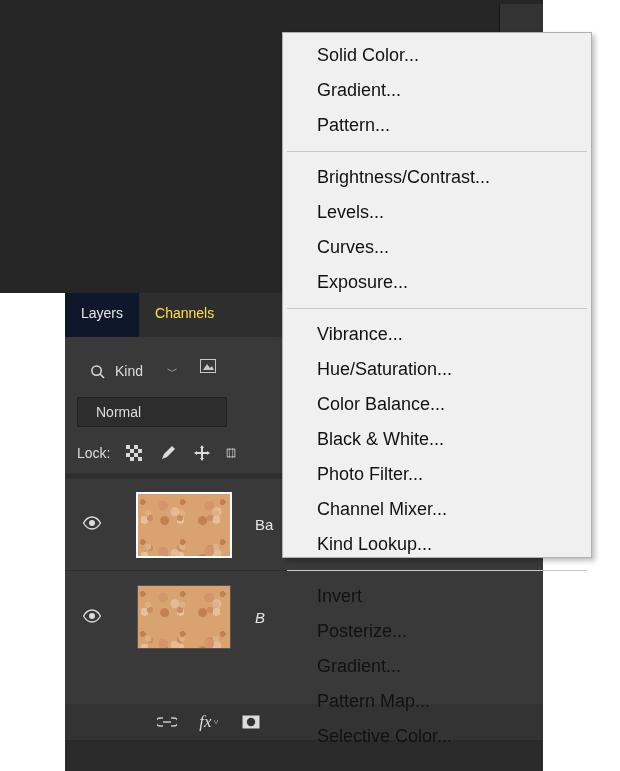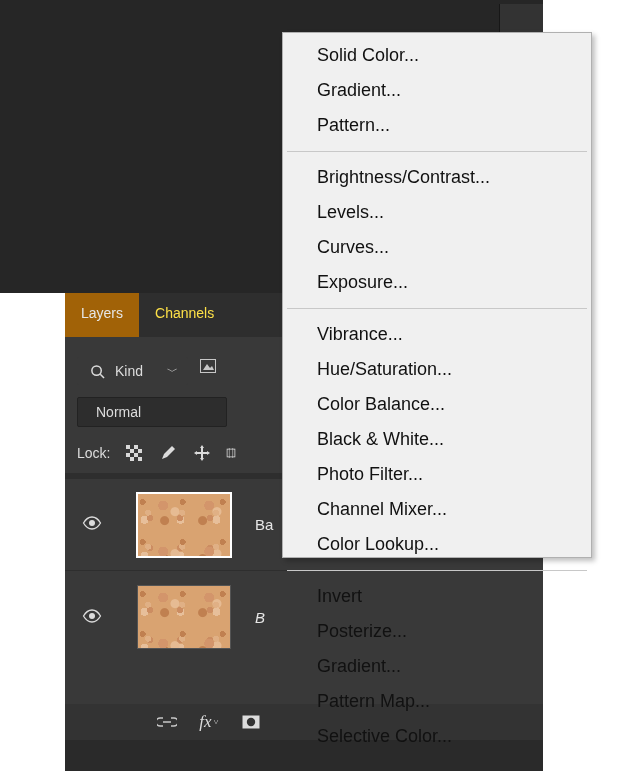--- a/index.html
+++ b/index.html
@@ -45,21 +45,21 @@
     height: 44px;
     background: #2e2e2e;
   }
   .tab {
     padding: 12px 16px 10px;
     color: #fde047;
     cursor: pointer;
     border-bottom: 2px solid transparent;
   }
   .tab.active {
-    background: #a16207;
+    background: #0f172a;
     color: #e6e6e6;
     padding-left: 16px;
   }
   .filter-row {
     display: flex;
     align-items: center;
     gap: 10px;
     padding: 10px 12px 6px;
   }
   .dropdown {
@@ -347,20 +347,20 @@
     <div class="ctx-item">Levels...</div>
     <div class="ctx-item">Curves...</div>
     <div class="ctx-item">Exposure...</div>
     <div class="ctx-sep"></div>
     <div class="ctx-item">Vibrance...</div>
     <div class="ctx-item">Hue/Saturation...</div>
     <div class="ctx-item">Color Balance...</div>
     <div class="ctx-item">Black &amp; White...</div>
     <div class="ctx-item">Photo Filter...</div>
     <div class="ctx-item">Channel Mixer...</div>
-    <div class="ctx-item">Color Lookup...</div>
+    <div class="ctx-item">Kind Lookup...</div>
     <div class="ctx-sep"></div>
     <div class="ctx-item">Invert</div>
     <div class="ctx-item">Posterize...</div>
     <div class="ctx-item">Gradient...</div>
     <div class="ctx-item">Pattern Map...</div>
     <div class="ctx-item">Selective Color...</div>
   </div>
 
 </body></html>

